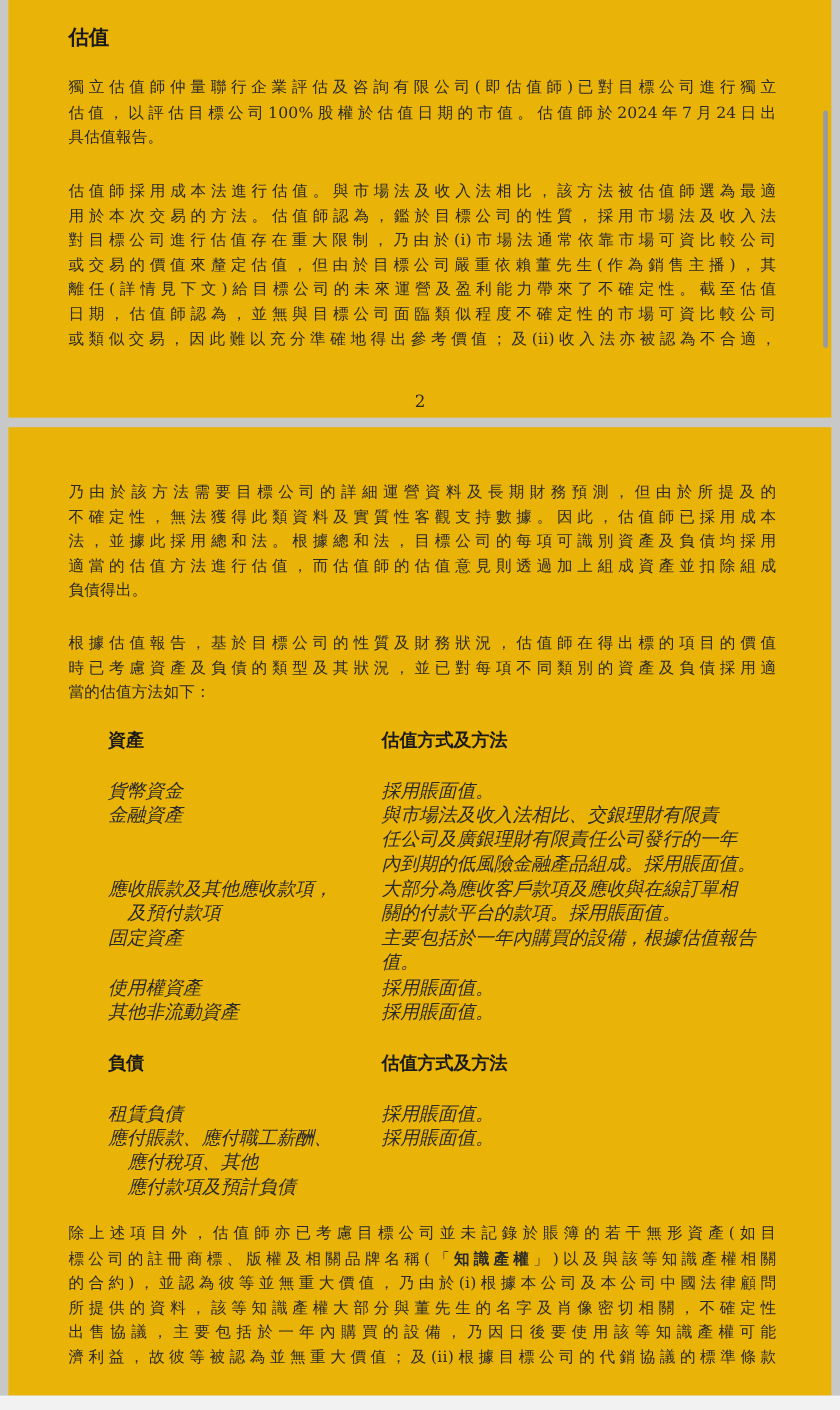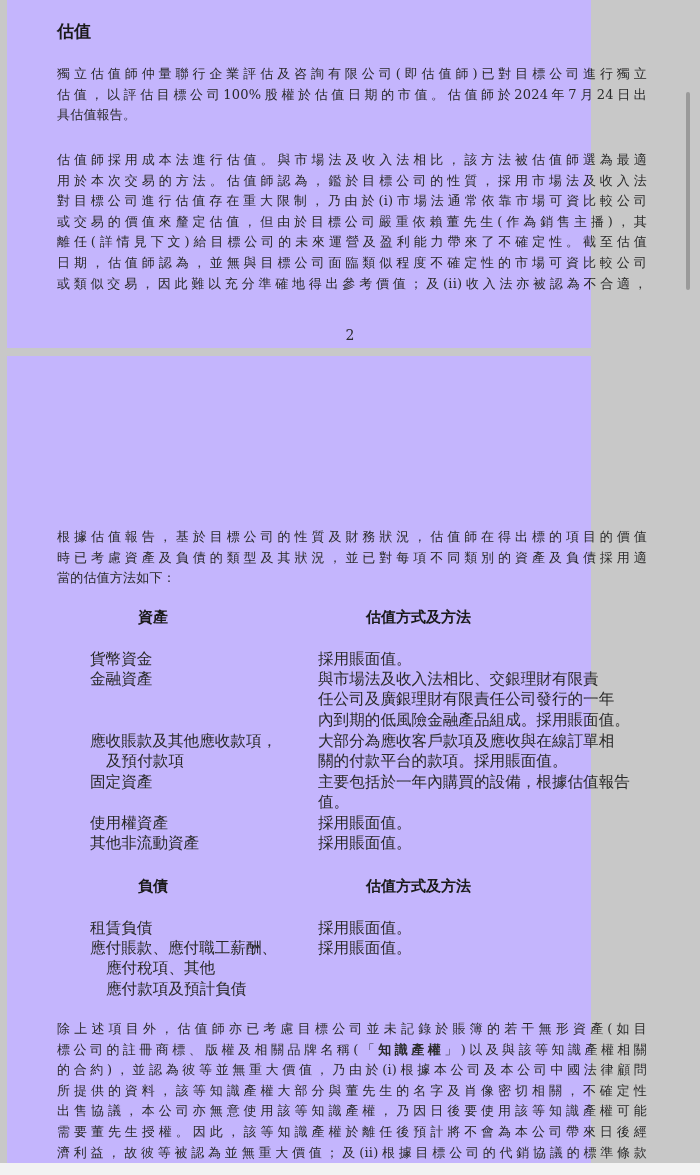--- a/index.html
+++ b/index.html
@@ -4,21 +4,21 @@
 <style>
   html, body { margin: 0; padding: 0; }
   body {
     width: 700px; height: 1175px; overflow: hidden;
     background: #c8c8c8;
     font-family: "DejaVu Serif", "Liberation Serif", serif;
     color: #2a2a2a;
     position: relative;
   }
   .page {
-    position: absolute; left: 7px; width: 584px; background: #c4b5fd;
+    position: absolute; left: 7px; width: 686px; background: #eab308;
   }
   #page1 { top: 0; height: 348px; }
   #page2 { top: 356px; height: 807px; }
   .bottom-bar { position: absolute; left: 0; top: 1163px; width: 700px; height: 12px; background: #f2f2f2; }
   .right-rail { position: absolute; left: 693px; top: 0; width: 7px; height: 1163px; background: #c8c8c8; }
   .scroll-thumb {
     position: absolute; left: 686px; top: 92px; width: 4px; height: 198px;
     background: #9a9a9a; border-radius: 2px;
   }
   .heading {
@@ -33,26 +33,26 @@
   }
   .para .line { display: block; white-space: nowrap; text-align-last: justify; }
   .para .line.last { text-align-last: left; }
   .pagenum {
     position: absolute; left: 0; width: 686px; top: 327px; text-align: center;
     font-size: 14px;
   }
   .tbl-h {
     position: absolute;
     font-family: "DejaVu Sans", "Liberation Sans", sans-serif;
-    font-weight: bold; font-size: 15px; color: #1a1a1a; margin-left: 48px;
+    font-weight: bold; font-size: 15px; color: #1a1a1a;
   }
   .row { position: absolute; left: 0; width: 686px; font-size: 15.6px; line-height: 20.4px; }
   .row .c1 { position: absolute; left: 83px; width: 220px; }
   .row .c2 { position: absolute; left: 311px; width: 335px; }
-  .row .l { display: block; white-space: nowrap; }
+  .row .l { display: block; white-space: nowrap; font-style: italic; }
   .row .l.indent { padding-left: 16px; }
   .bold { font-family: "DejaVu Sans", "Liberation Sans", sans-serif; font-weight: bold; }
 </style>
 </head>
 <body>
 
 <div class="page" id="page1">
   <div class="heading">估值</div>
 
   <p class="para" style="top:64px">
@@ -68,20 +68,27 @@
     <span class="line">或交易的價值來釐定估值，但由於目標公司嚴重依賴董先生(作為銷售主播)，其</span>
     <span class="line">離任(詳情見下文)給目標公司的未來運營及盈利能力帶來了不確定性。截至估值</span>
     <span class="line">日期，估值師認為，並無與目標公司面臨類似程度不確定性的市場可資比較公司</span>
     <span class="line">或類似交易，因此難以充分準確地得出參考價值；及(ii)收入法亦被認為不合適，</span>
   </p>
 
   <div class="pagenum">2</div>
 </div>
 
 <div class="page" id="page2">
+  <p class="para" style="top:45px">
+    <span class="line">乃由於該方法需要目標公司的詳細運營資料及長期財務預測，但由於所提及的</span>
+    <span class="line">不確定性，無法獲得此類資料及實質性客觀支持數據。因此，估值師已採用成本</span>
+    <span class="line">法，並據此採用總和法。根據總和法，目標公司的每項可識別資產及負債均採用</span>
+    <span class="line">適當的估值方法進行估值，而估值師的估值意見則透過加上組成資產並扣除組成</span>
+    <span class="line last">負債得出。</span>
+  </p>
 
   <p class="para" style="top:171px">
     <span class="line">根據估值報告，基於目標公司的性質及財務狀況，估值師在得出標的項目的價值</span>
     <span class="line">時已考慮資產及負債的類型及其狀況，並已對每項不同類別的資產及負債採用適</span>
     <span class="line last">當的估值方法如下：</span>
   </p>
 
   <div>
     <div class="tbl-h" style="left:83px; top:252px">資產</div>
     <div class="tbl-h" style="left:311px; top:252px">估值方式及方法</div>
@@ -163,21 +170,20 @@
           <span class="l">採用賬面值。</span>
         </div>
     </div>
   </div>
 
   <p class="para" style="top:663px">
     <span class="line">除上述項目外，估值師亦已考慮目標公司並未記錄於賬簿的若干無形資產(如目</span>
     <span class="line"><span>標公司的註冊商標、版權及相關品牌名稱(「</span><span class="bold">知識產權</span><span>」)以及與該等知識產權相關</span></span>
     <span class="line">的合約)，並認為彼等並無重大價值，乃由於(i)根據本公司及本公司中國法律顧問</span>
     <span class="line">所提供的資料，該等知識產權大部分與董先生的名字及肖像密切相關，不確定性</span>
-    <span class="line">出售協議，本公司亦無意使用該等知識產權，乃因日後要使用該等知識產權可能</span>
-    <span class="line">需要董先生授權。因此，該等知識產權於離任後預計將不會為本公司帶來日後經</span>
+    <span class="line">出售協議，主要包括於一年內購買的設備，乃因日後要使用該等知識產權可能</span>
     <span class="line">濟利益，故彼等被認為並無重大價值；及(ii)根據目標公司的代銷協議的標準條款</span>
   </p>
 </div>
 
 <div class="right-rail"></div>
 <div class="scroll-thumb"></div>
 <div class="bottom-bar"></div>
 
 </body></html>

